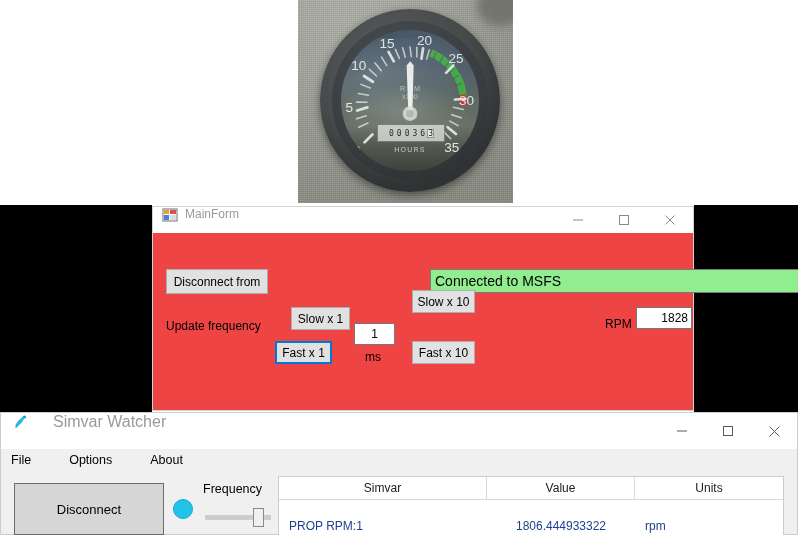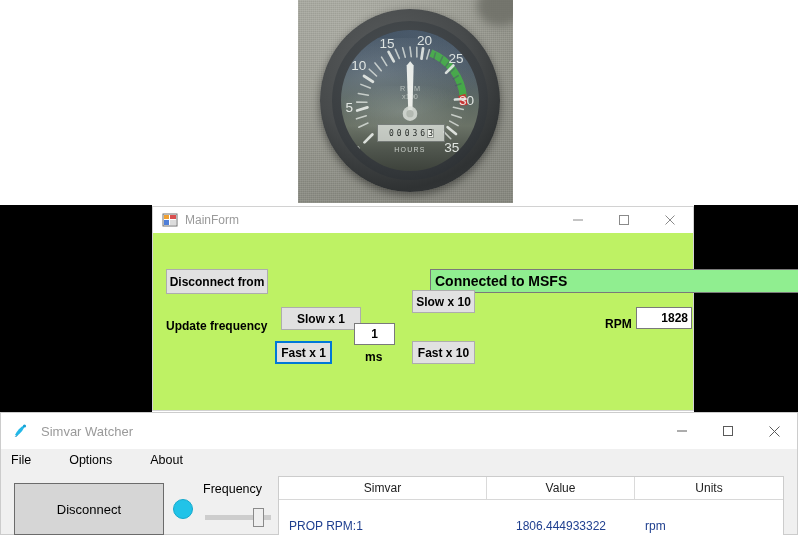--- a/index.html
+++ b/index.html
@@ -133,21 +133,21 @@
   .win {
     position: absolute;
     background: #f0f0f0;
     border: 1px solid #d2d2d2;
     box-sizing: border-box;
   }
   .titlebar {
     height: 30px;
     background: #ffffff;
     display: flex;
-    align-items: center;
+    align-items: flex-start;
     position: relative;
   }
   .title-icon {
     width: 16px; height: 16px;
     margin-left: 9px; margin-right: 7px;
     flex: none;
     position: relative;
   }
   .title-text {
     font-size: 12px;
@@ -173,22 +173,21 @@
 
   
   #mainform {
     left: 152px; top: 206px;
     width: 542px; height: 205px;
   }
   #mainform .titlebar { height: 26px; }
   #mainform .client {
     position: absolute;
     left: 0; right: 0; top: 26px; bottom: 0;
-    background: #bef264;
-    font-weight: bold;
+    background: #ef4444;
   }
   .wf-btn {
     position: absolute;
     background: #e1e1e1;
     border: 1px solid #adadad;
     box-sizing: border-box;
     font-family: "Liberation Sans", sans-serif;
     font-size: 12px;
     color: #000;
     display: flex; align-items: center; justify-content: center;
@@ -478,21 +477,21 @@
       </div>
     </div>
 
     <div class="client">
       <div class="wf-btn" id="btn-disconnect-from" style="left:13px; top:36px; width:102px; height:25px;">Disconnect from</div>
 
       <div id="status-box">Connected to MSFS</div>
 
       <div class="wf-label" style="left:13px; top:86px;">Update frequency</div>
 
-      <div class="wf-btn" style="left:128px; top:74px; width:80px; height:23px;">Slow x 1</div>
+      <div class="wf-btn" style="left:138px; top:74px; width:59px; height:23px;">Slow x 1</div>
       <div class="wf-btn focused" style="left:122px; top:108px; width:57px; height:23px;">Fast x 1</div>
 
       <div class="wf-text" style="left:201px; top:90px; width:41px; height:22px; justify-content:center;">1</div>
       <div class="wf-label" style="left:212px; top:117px;">ms</div>
 
       <div class="wf-btn" style="left:259px; top:57px; width:63px; height:23px;">Slow x 10</div>
       <div class="wf-btn" style="left:259px; top:108px; width:63px; height:23px;">Fast x 10</div>
 
       <div class="wf-label" style="left:452px; top:84px;">RPM</div>
       <div class="wf-text" style="left:483px; top:74px; width:56px; height:22px; justify-content:flex-end; ">1828</div>
@@ -501,21 +500,21 @@
 
   <div class="win" id="simvar">
     <div class="titlebar">
       <span class="title-icon" style="margin-left:11px; margin-right:11px; width:18px; height:18px;">
         <svg width="18" height="18" viewBox="0 0 18 18">
           <path d="M3 13 C5 9, 8 5, 13 3 C12 7, 9 11, 5 14 Z" fill="#22b8e8"></path>
           <path d="M2.5 15 L6 12.5 L4.5 14.8 Z" fill="#1a8fc0"></path>
           <circle cx="12.5" cy="4" r="1.6" fill="#15a0d4"></circle>
         </svg>
       </span>
-      <span class="title-text" style="font-size:13px;">Simvar Watcher</span>
+      <span class="title-text" style="font-size:16px;margin-left:12px;">Simvar Watcher</span>
       <div class="caption-buttons">
         <div class="cap-btn">
           <svg width="12" height="12" viewBox="0 0 12 12">
               <line x1="1" y1="6" x2="11" y2="6" stroke="#5a5a5a" stroke-width="1"></line>
             </svg>
         </div>
         <div class="cap-btn">
           <svg width="12" height="12" viewBox="0 0 12 12">
               <rect x="1.5" y="1.5" width="9" height="9" fill="none" stroke="#5a5a5a" stroke-width="1"></rect>
             </svg>

